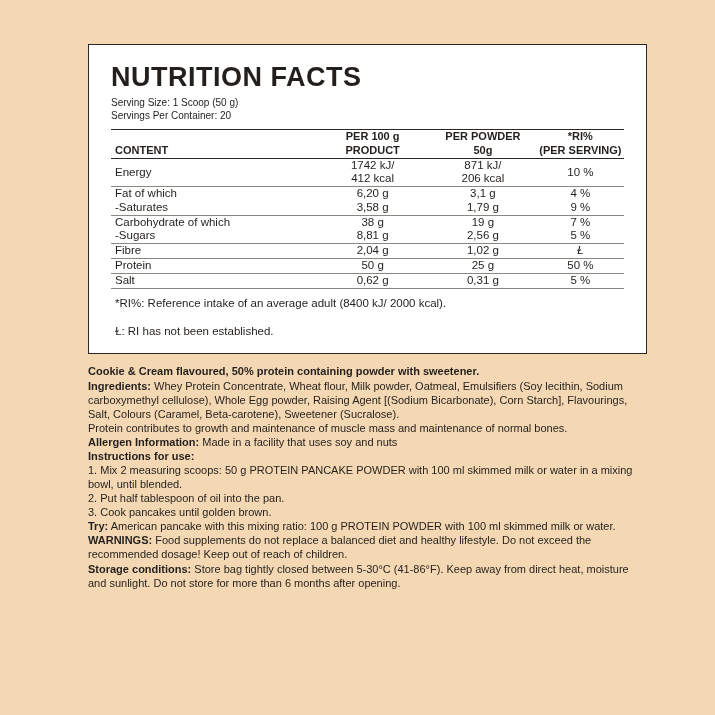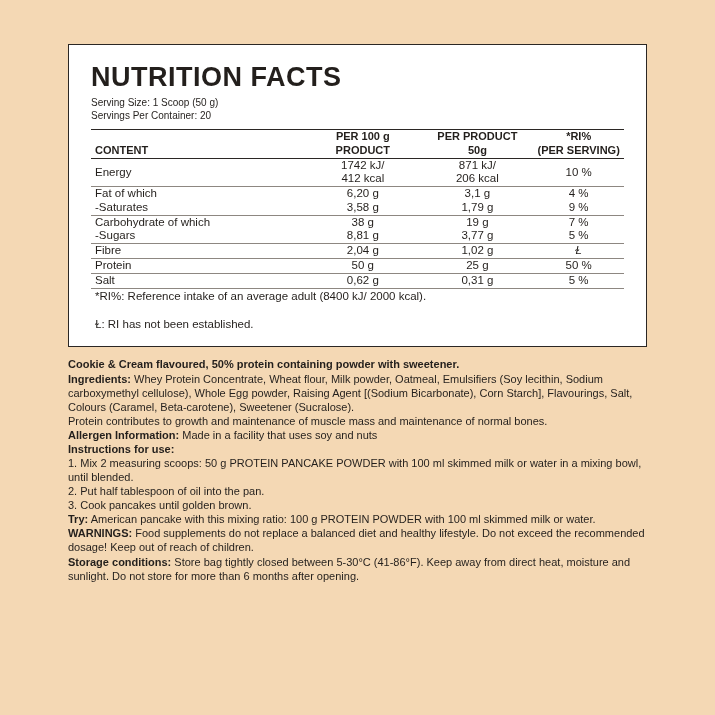--- a/index.html
+++ b/index.html
@@ -12,21 +12,21 @@
     background: #f4d8b4;
     font-family: "Liberation Sans", sans-serif;
     color: #231f1c;
     overflow: hidden;
   }
   .page {
     position: relative;
     width: 715px;
     height: 715px;
     box-sizing: border-box;
-    padding: 44px 68px 0 68px;
+    padding: 44px 68px 0 88px;
   }
   
   .nutrition-panel {
     background: #ffffff;
     border: 1px solid #2b2724;
     box-sizing: border-box;
     padding: 18px 22px 14px 22px;
   }
   .nf-title {
     font-size: 27px;
@@ -73,20 +73,21 @@
   .nf-row:last-child td { border-bottom: 0.8px solid #8d8781; }
   .nf-row td.col-content { text-align: left; padding-left: 4px; }
   .nf-row td.col-100,
   .nf-row td.col-serv,
   .nf-row td.col-ri { text-align: center; }
   .sub-line { display: block; }
   .two-line td { line-height: 1.18; }
   .nf-notes {
     font-size: 11.5px;
     line-height: 1.3;
+    margin-top: 7px;
     padding-left: 4px;
   }
   .dagger { font-style: italic; }
 
   
   .info {
     margin-top: 10px;
     font-size: 11px;
     line-height: 1.28;
     color: #231f1c;
@@ -106,21 +107,21 @@
 
     <table class="nf-table">
       <thead>
         <tr class="nf-head">
           <th class="col-content">CONTENT</th>
           <th class="col-100">
             <span class="sub-line">PER 100 g</span>
             <span class="sub-line">PRODUCT</span>
           </th>
           <th class="col-serv">
-            <span class="sub-line">PER PRODUCT</span>
+            <span class="sub-line">PER POWDER</span>
             <span class="sub-line">50g</span>
           </th>
           <th class="col-ri">
             <span class="sub-line">*RI%</span>
             <span class="sub-line">(PER SERVING)</span>
           </th>
         </tr>
       </thead>
       <tbody>
         <tr class="nf-row two-line">
@@ -151,21 +152,21 @@
 
         <tr class="nf-row">
           <td class="col-content" style="border-bottom:none">Carbohydrate of which</td>
           <td class="col-100" style="border-bottom:none">38 g</td>
           <td class="col-serv" style="border-bottom:none">19 g</td>
           <td class="col-ri" style="border-bottom:none">7 %</td>
         </tr>
         <tr class="nf-row">
           <td class="col-content">-Sugars</td>
           <td class="col-100">8,81 g</td>
-          <td class="col-serv">3,77 g</td>
+          <td class="col-serv">2,56 g</td>
           <td class="col-ri">5 %</td>
         </tr>
 
         <tr class="nf-row">
           <td class="col-content">Fibre</td>
           <td class="col-100">2,04 g</td>
           <td class="col-serv">1,02 g</td>
           <td class="col-ri dagger">Ɫ</td>
         </tr>
         <tr class="nf-row">

